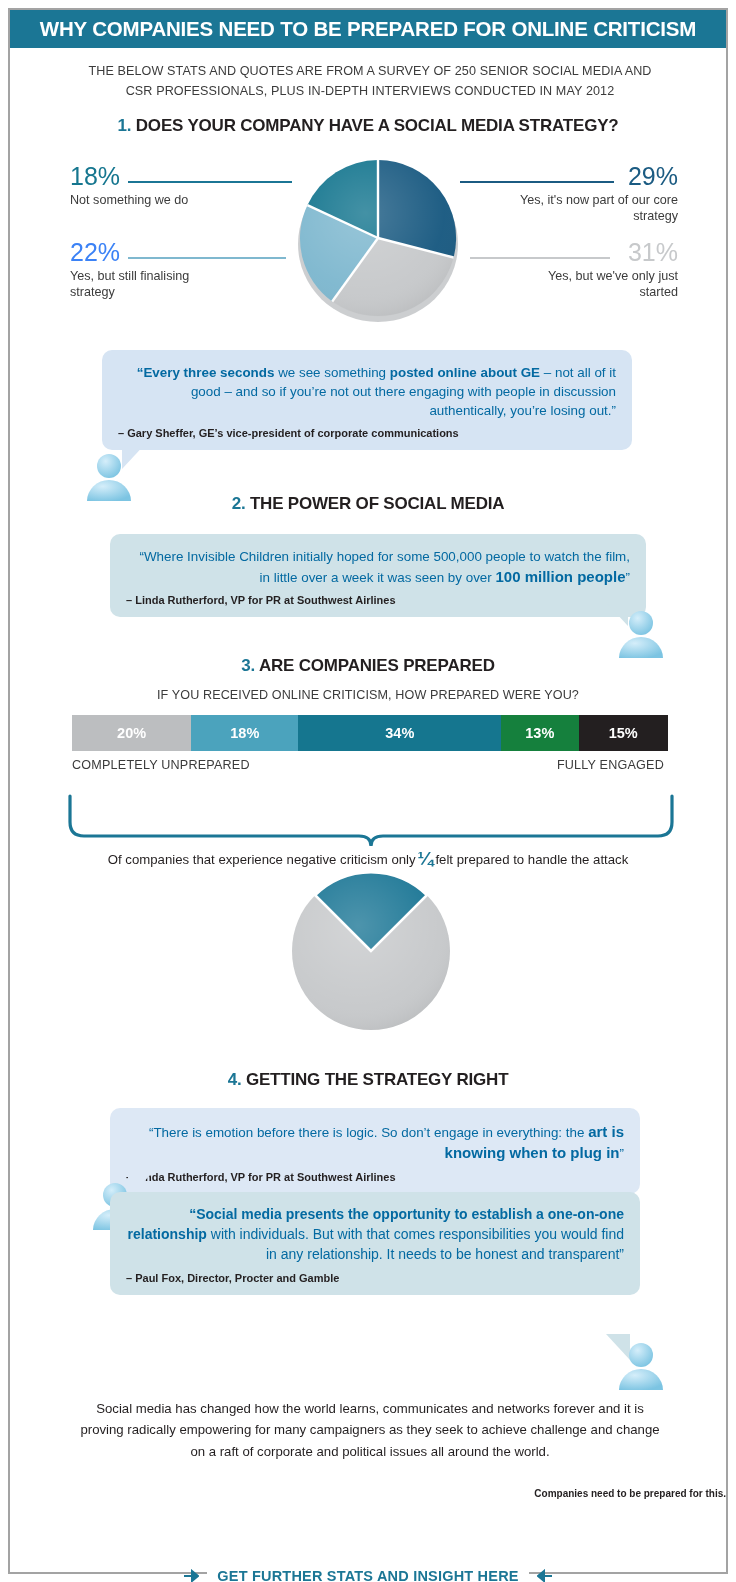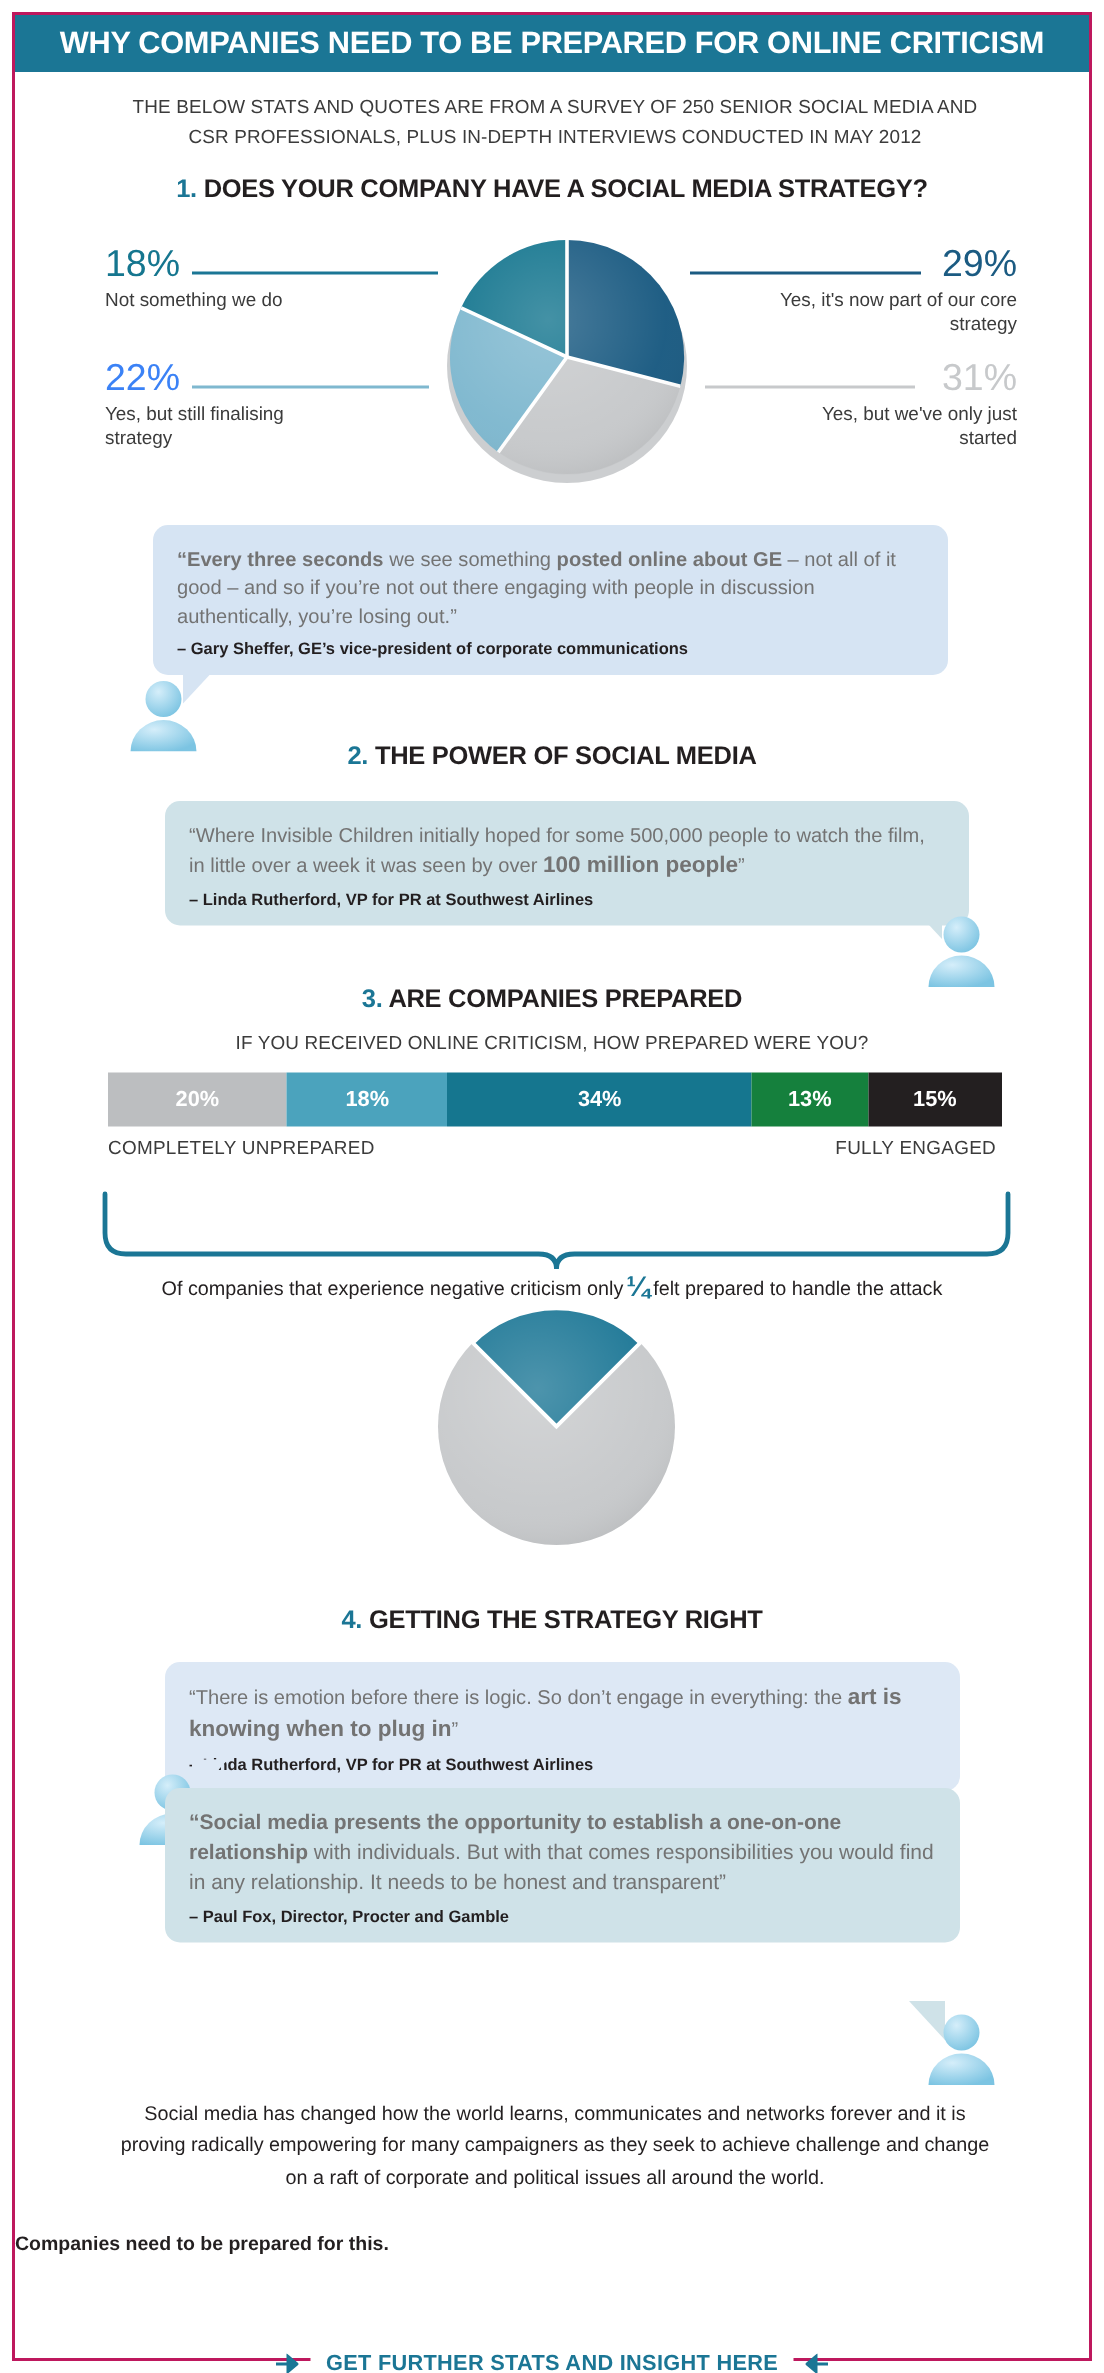--- a/index.html
+++ b/index.html
@@ -3,21 +3,21 @@
 <meta charset="utf-8">
 <style>
   html,body{margin:0;padding:0;background:#ffffff;}
   body{
     width:736px;height:1582px;position:relative;overflow:hidden;
     font-family:"Liberation Sans","DejaVu Sans",sans-serif;
     color:#231f20;
   }
   .frame{
     position:absolute;left:8px;top:8px;width:720px;height:1566px;
-    border:2px solid #be185d;box-sizing:border-box;background:#fff;
+    border:2px solid #a3a3a3;box-sizing:border-box;background:#fff;
   }
   .header{
     position:absolute;left:0;top:0;width:100%;height:38px;
     background:#1b7695;box-sizing:border-box;
     display:flex;align-items:center;justify-content:center;
   }
   .header-title{
     color:#ffffff;font-size:20.5px;font-weight:bold;letter-spacing:-0.2px;
     white-space:nowrap;
   }
@@ -43,21 +43,21 @@
   .lbl .desc{font-size:12.6px;line-height:1.25;color:#3b3b3b;margin-top:4px;}
   .lbl.left{left:70px;text-align:left;}
   .lbl.right{right:70px;text-align:right;}
   .leader{position:absolute;height:2px;}
 
   
   .bubble{
     position:absolute;border-radius:10px;box-sizing:border-box;
     padding:13px 16px 11px 16px;
   }
-  .bubble .q{font-size:13.4px;line-height:1.42;color:#737373;}
+  .bubble .q{font-size:13.4px;line-height:1.42;color:#0369a1;text-align:right;}
   .bubble .q b{font-weight:bold;}
   .bubble .attr{font-size:11px;font-weight:bold;color:#231f20;margin-top:7px;}
   .tail{position:absolute;width:0;height:0;}
 
   
   .avatar{position:absolute;}
 
   
   .barrow{position:absolute;display:flex;height:36px;}
   .seg{display:flex;align-items:center;justify-content:center;
@@ -73,22 +73,22 @@
     font-size:19px;font-weight:bold;color:#1b7695;
     vertical-align:-1px;padding:0 2px;
   }
 
   
   .foot-para{
     position:absolute;left:68px;width:584px;text-align:center;
     font-size:13.2px;line-height:1.62;color:#231f20;
   }
   .foot-bold{
-    position:absolute;width:100%;text-align:left;
-    font-size:13px;font-weight:bold;color:#231f20;
+    position:absolute;width:100%;text-align:right;
+    font-size:10px;font-weight:bold;color:#231f20;
   }
   .foot-cta{
     position:absolute;left:0;bottom:-12px;width:100%;
     display:flex;align-items:center;justify-content:center;gap:8px;
   }
   .foot-cta .cta-text{
     background:#fff;padding:0 10px;color:#1b7695;
     font-size:14.5px;font-weight:bold;letter-spacing:.2px;white-space:nowrap;
   }
 </style>

